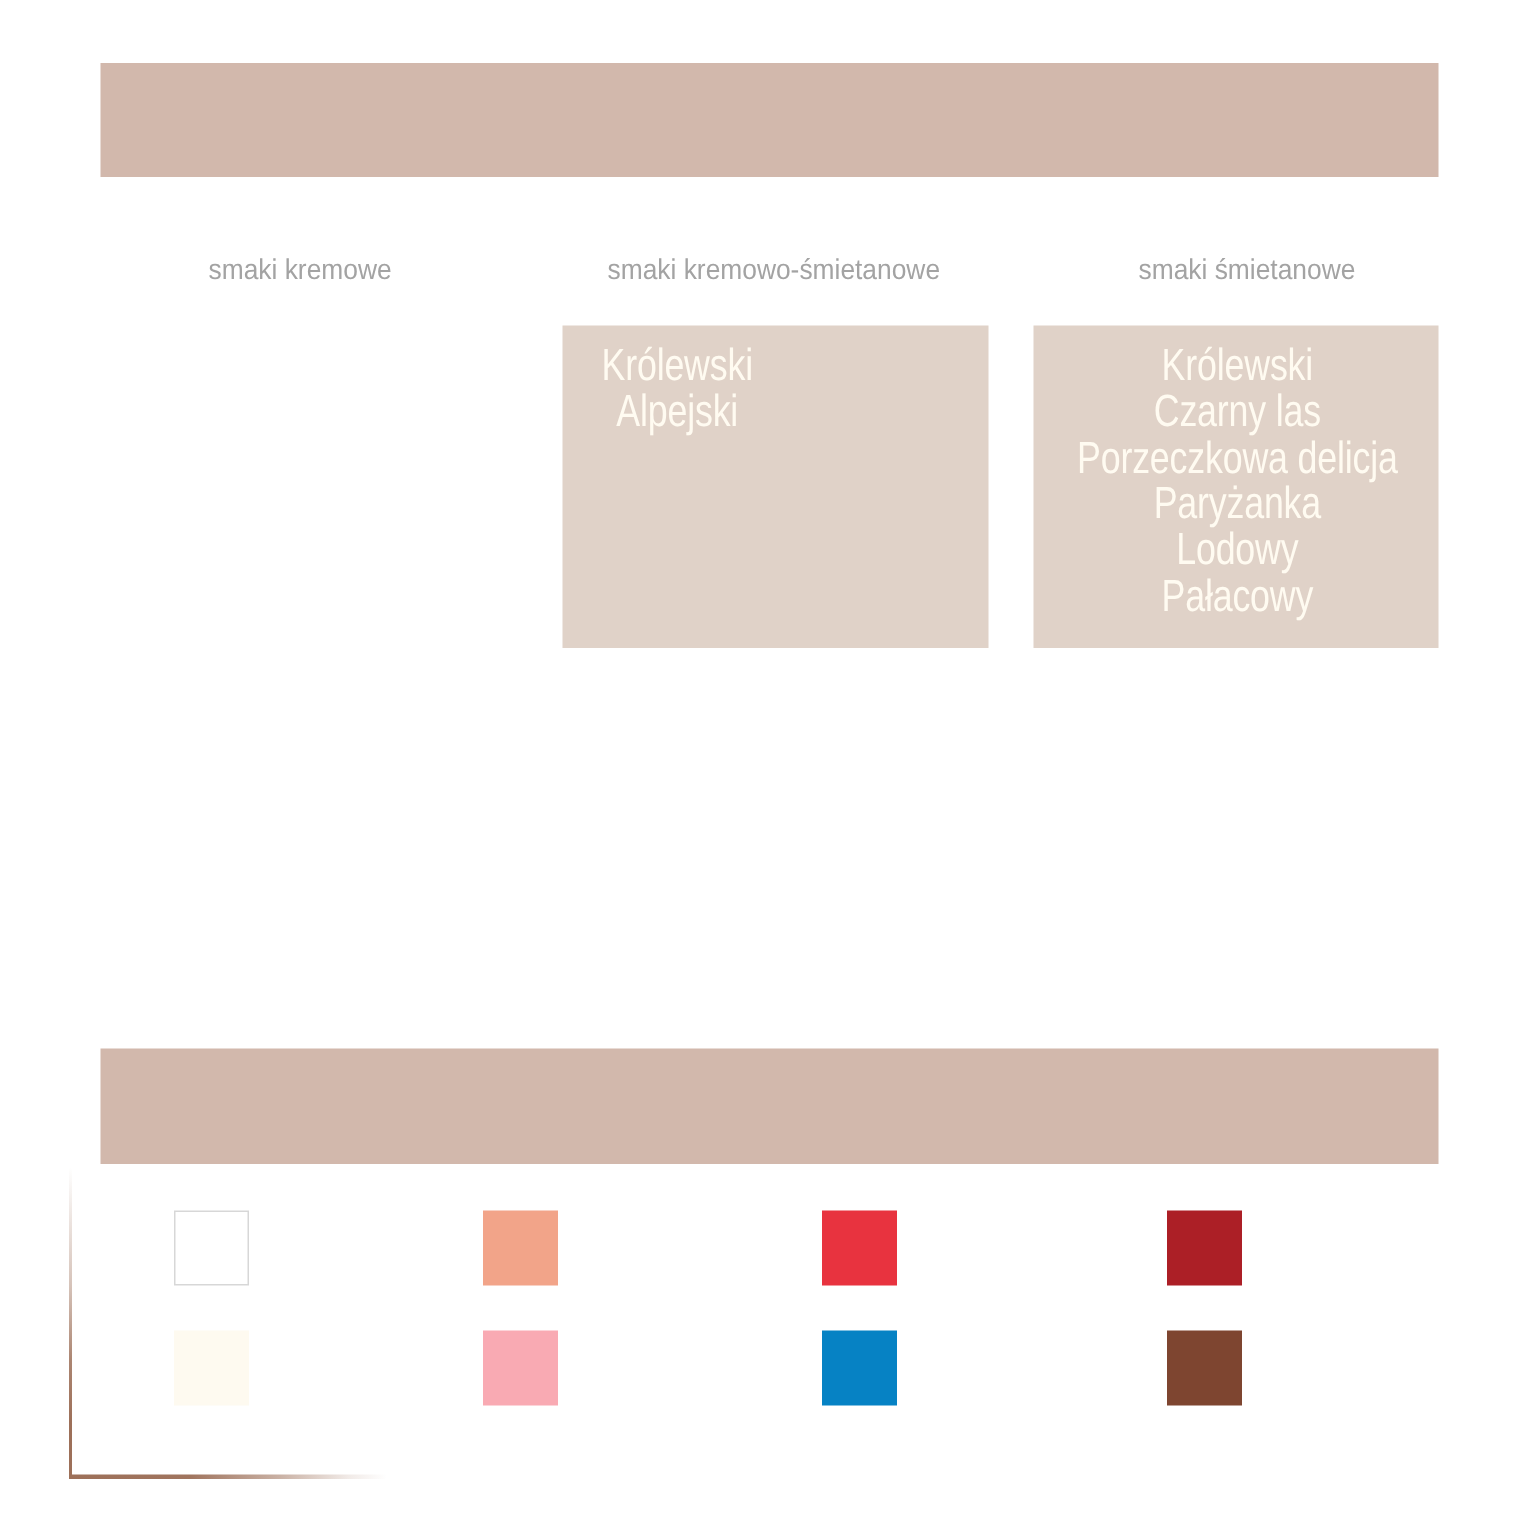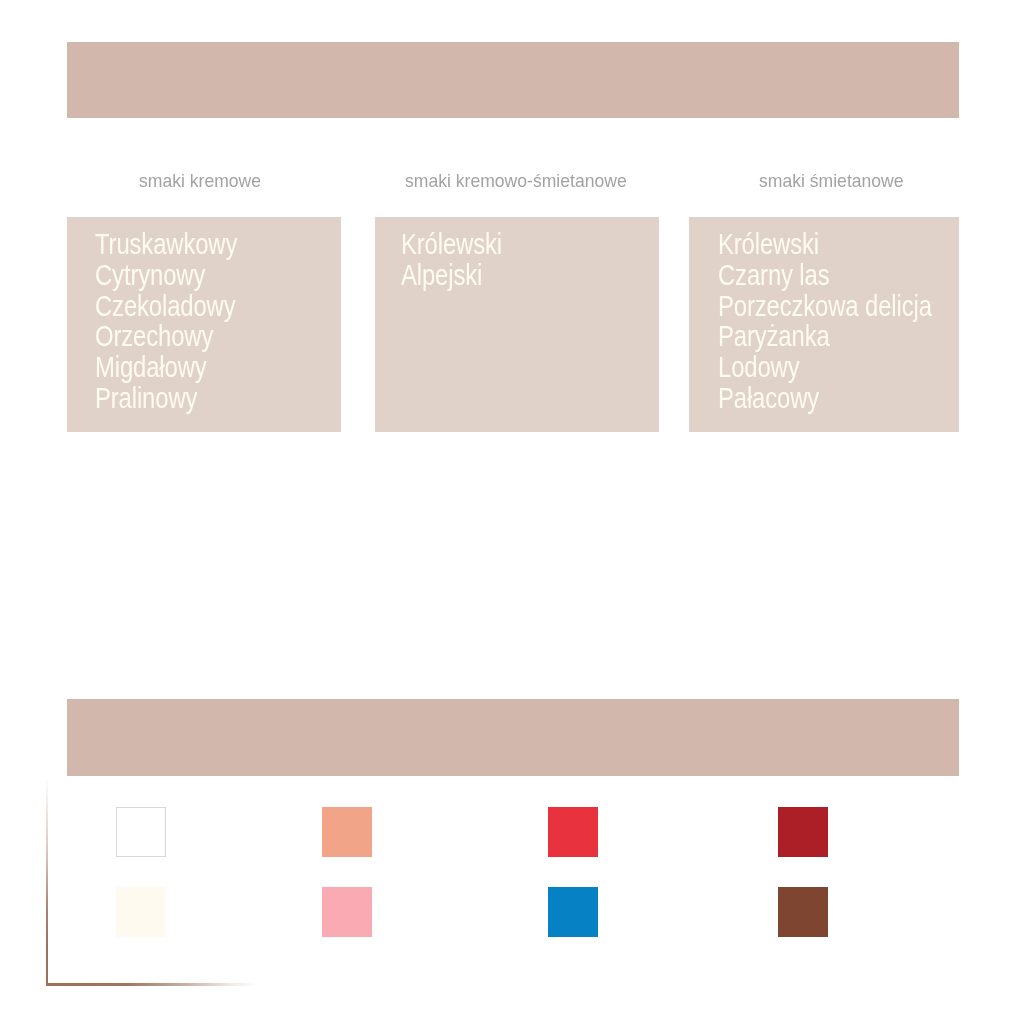--- a/index.html
+++ b/index.html
@@ -3,21 +3,21 @@
 <meta charset="utf-8">
 <title>Lista smakow</title>
 <style>
   html,body{margin:0;padding:0;}
   *{-webkit-font-smoothing:antialiased;-moz-osx-font-smoothing:grayscale;}
   body{
     width:1024px;height:1024px;overflow:hidden;background:#ffffff;
     font-family:"Liberation Sans", sans-serif;
     -webkit-font-smoothing:antialiased;
   }
-  #page{position:relative;width:1024px;height:1024px;}
+  #page{position:relative;width:1024px;height:1024px;text-align:center;}
 
   .band{position:absolute;background:#d2b8ac;}
   .band-top{left:67px;top:41.5px;width:892px;height:76.5px;}
   .band-bottom{left:67px;top:698.5px;width:892px;height:77px;}
 
   .col-head{
     position:absolute;top:170px;
     font-size:19px;color:#a3a3a3;white-space:nowrap;
     transform:scaleX(0.925);transform-origin:left top;will-change:opacity;
   }
@@ -36,30 +36,20 @@
 <body>
 
 <div id="page">
 
   <div class="band band-top" style="background-color: rgb(210, 184, 172);"></div>
 
   <div class="col-head" style="left:139px">smaki kremowe</div>
   <div class="col-head" style="left:405px">smaki kremowo-śmietanowe</div>
   <div class="col-head" style="left:759px">smaki śmietanowe</div>
 
-  <div class="flavbox" style="left: 67px; width: 274px; background-color: rgb(224, 210, 200);">
-    <div class="flav-list" style="left:28px;top:12px">
-      <div>Truskawkowy</div>
-      <div>Cytrynowy</div>
-      <div>Czekoladowy</div>
-      <div>Orzechowy</div>
-      <div>Migdałowy</div>
-      <div>Pralinowy</div>
-    </div>
-  </div>
 
   <div class="flavbox" style="left: 375px; width: 284px; background-color: rgb(224, 210, 200);">
     <div class="flav-list" style="left:26px;top:12px">
       <div>Królewski</div>
       <div>Alpejski</div>
     </div>
   </div>
 
   <div class="flavbox" style="left: 689px; width: 270px; background-color: rgb(224, 210, 200);">
     <div class="flav-list" style="left:29px;top:12px">

